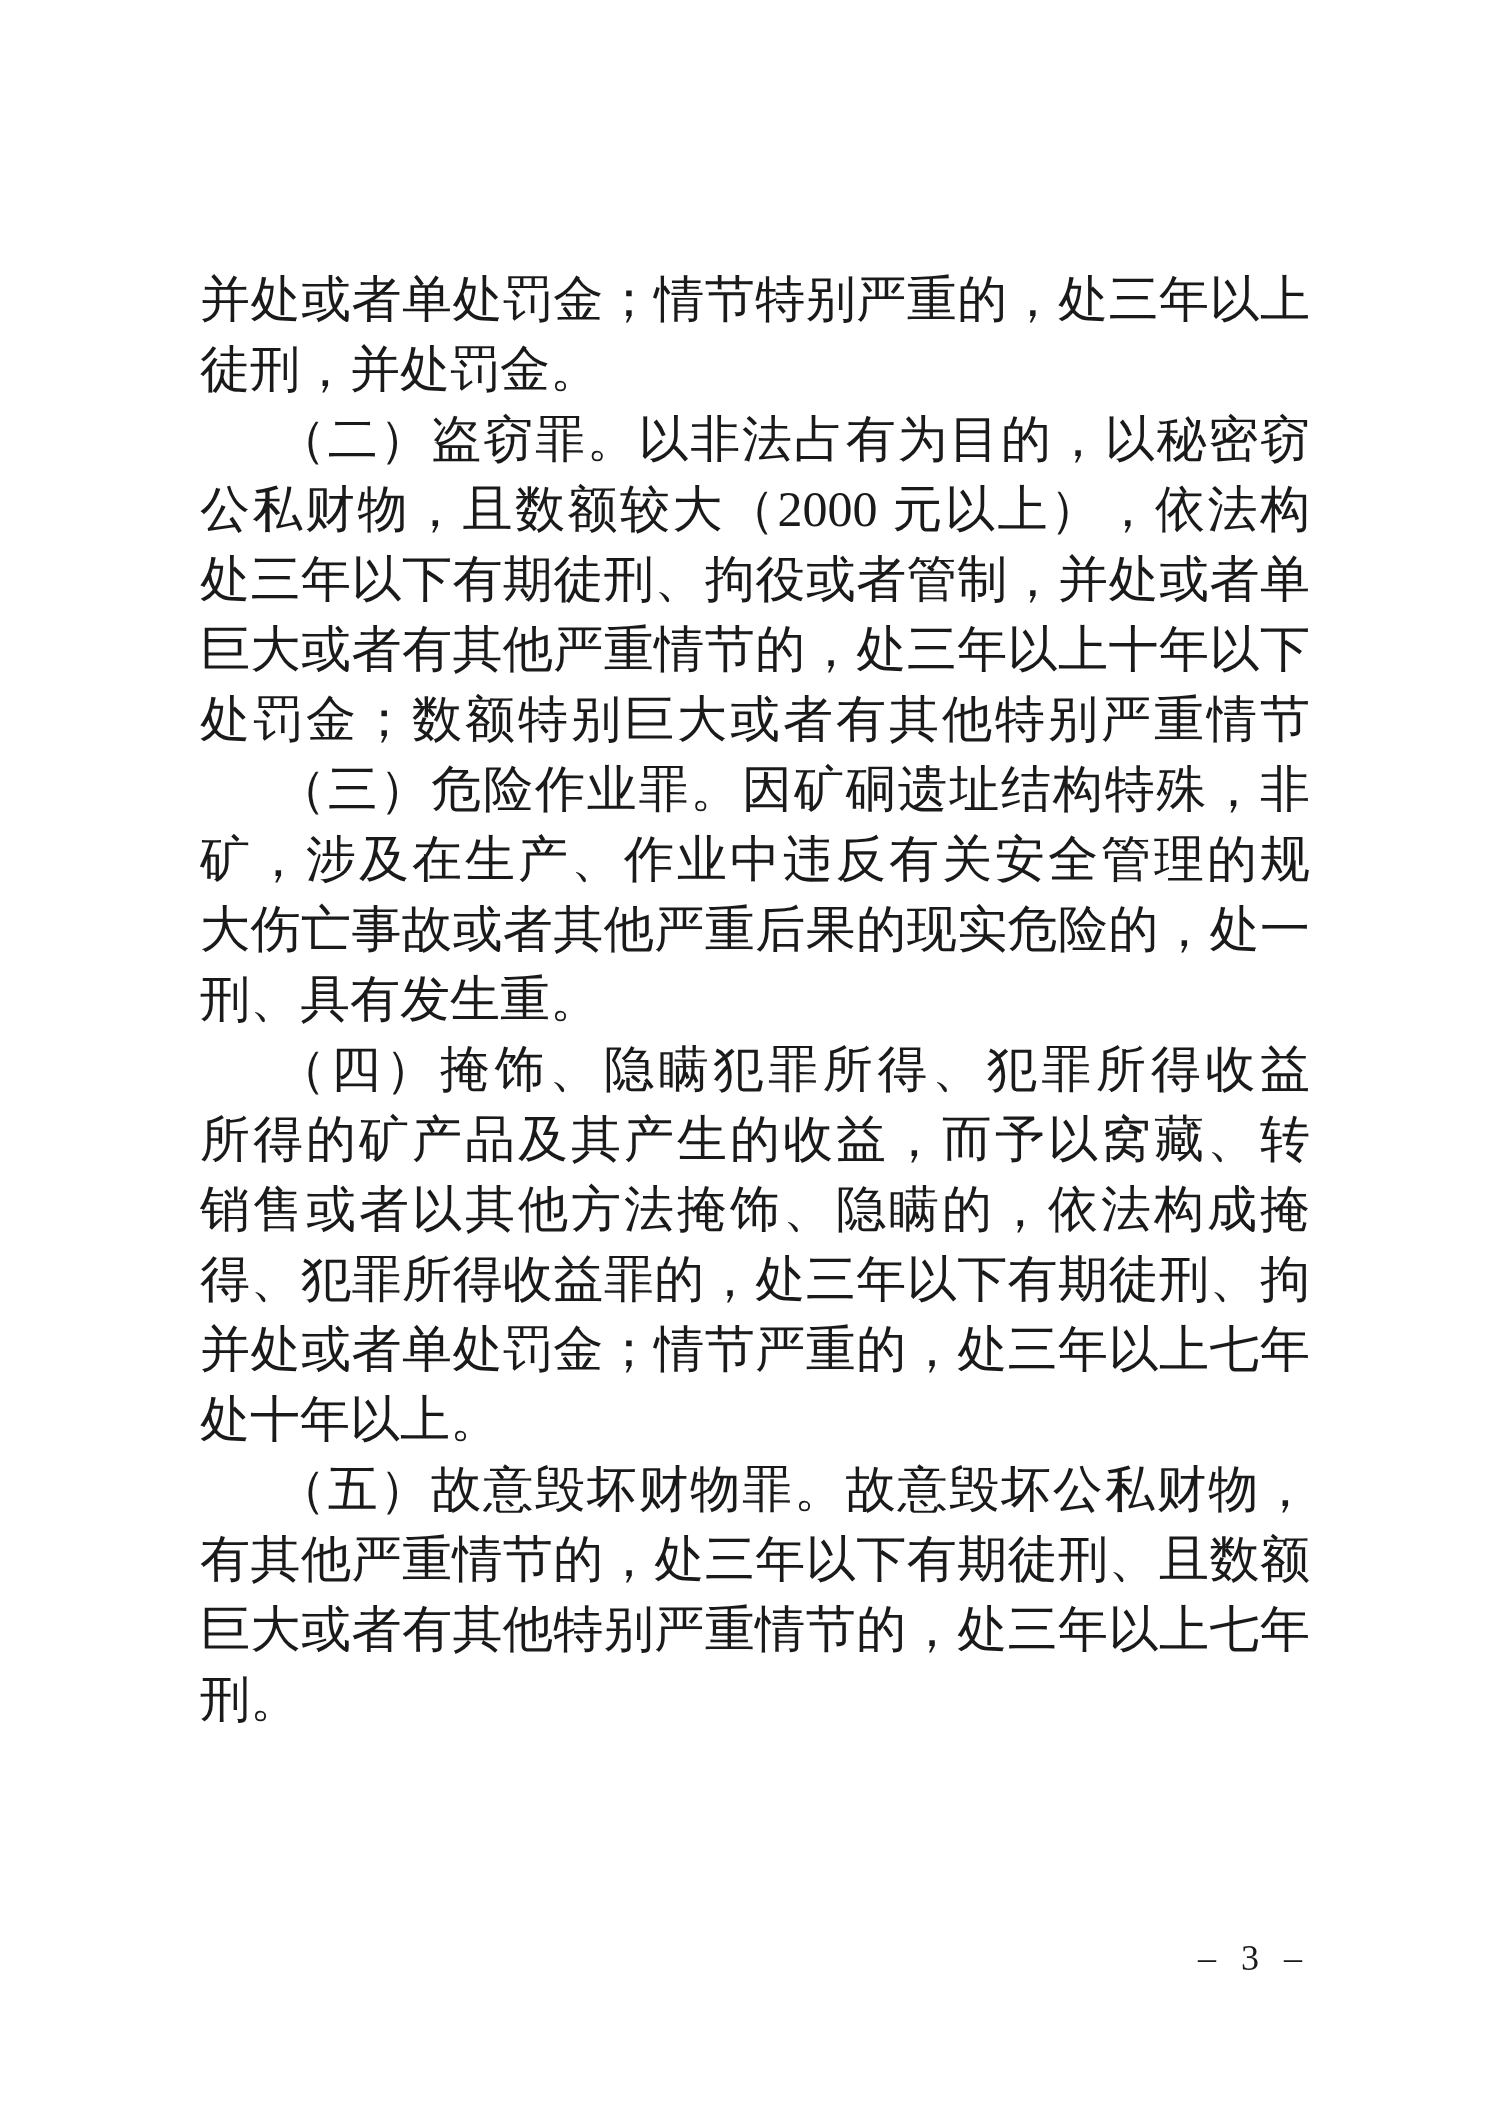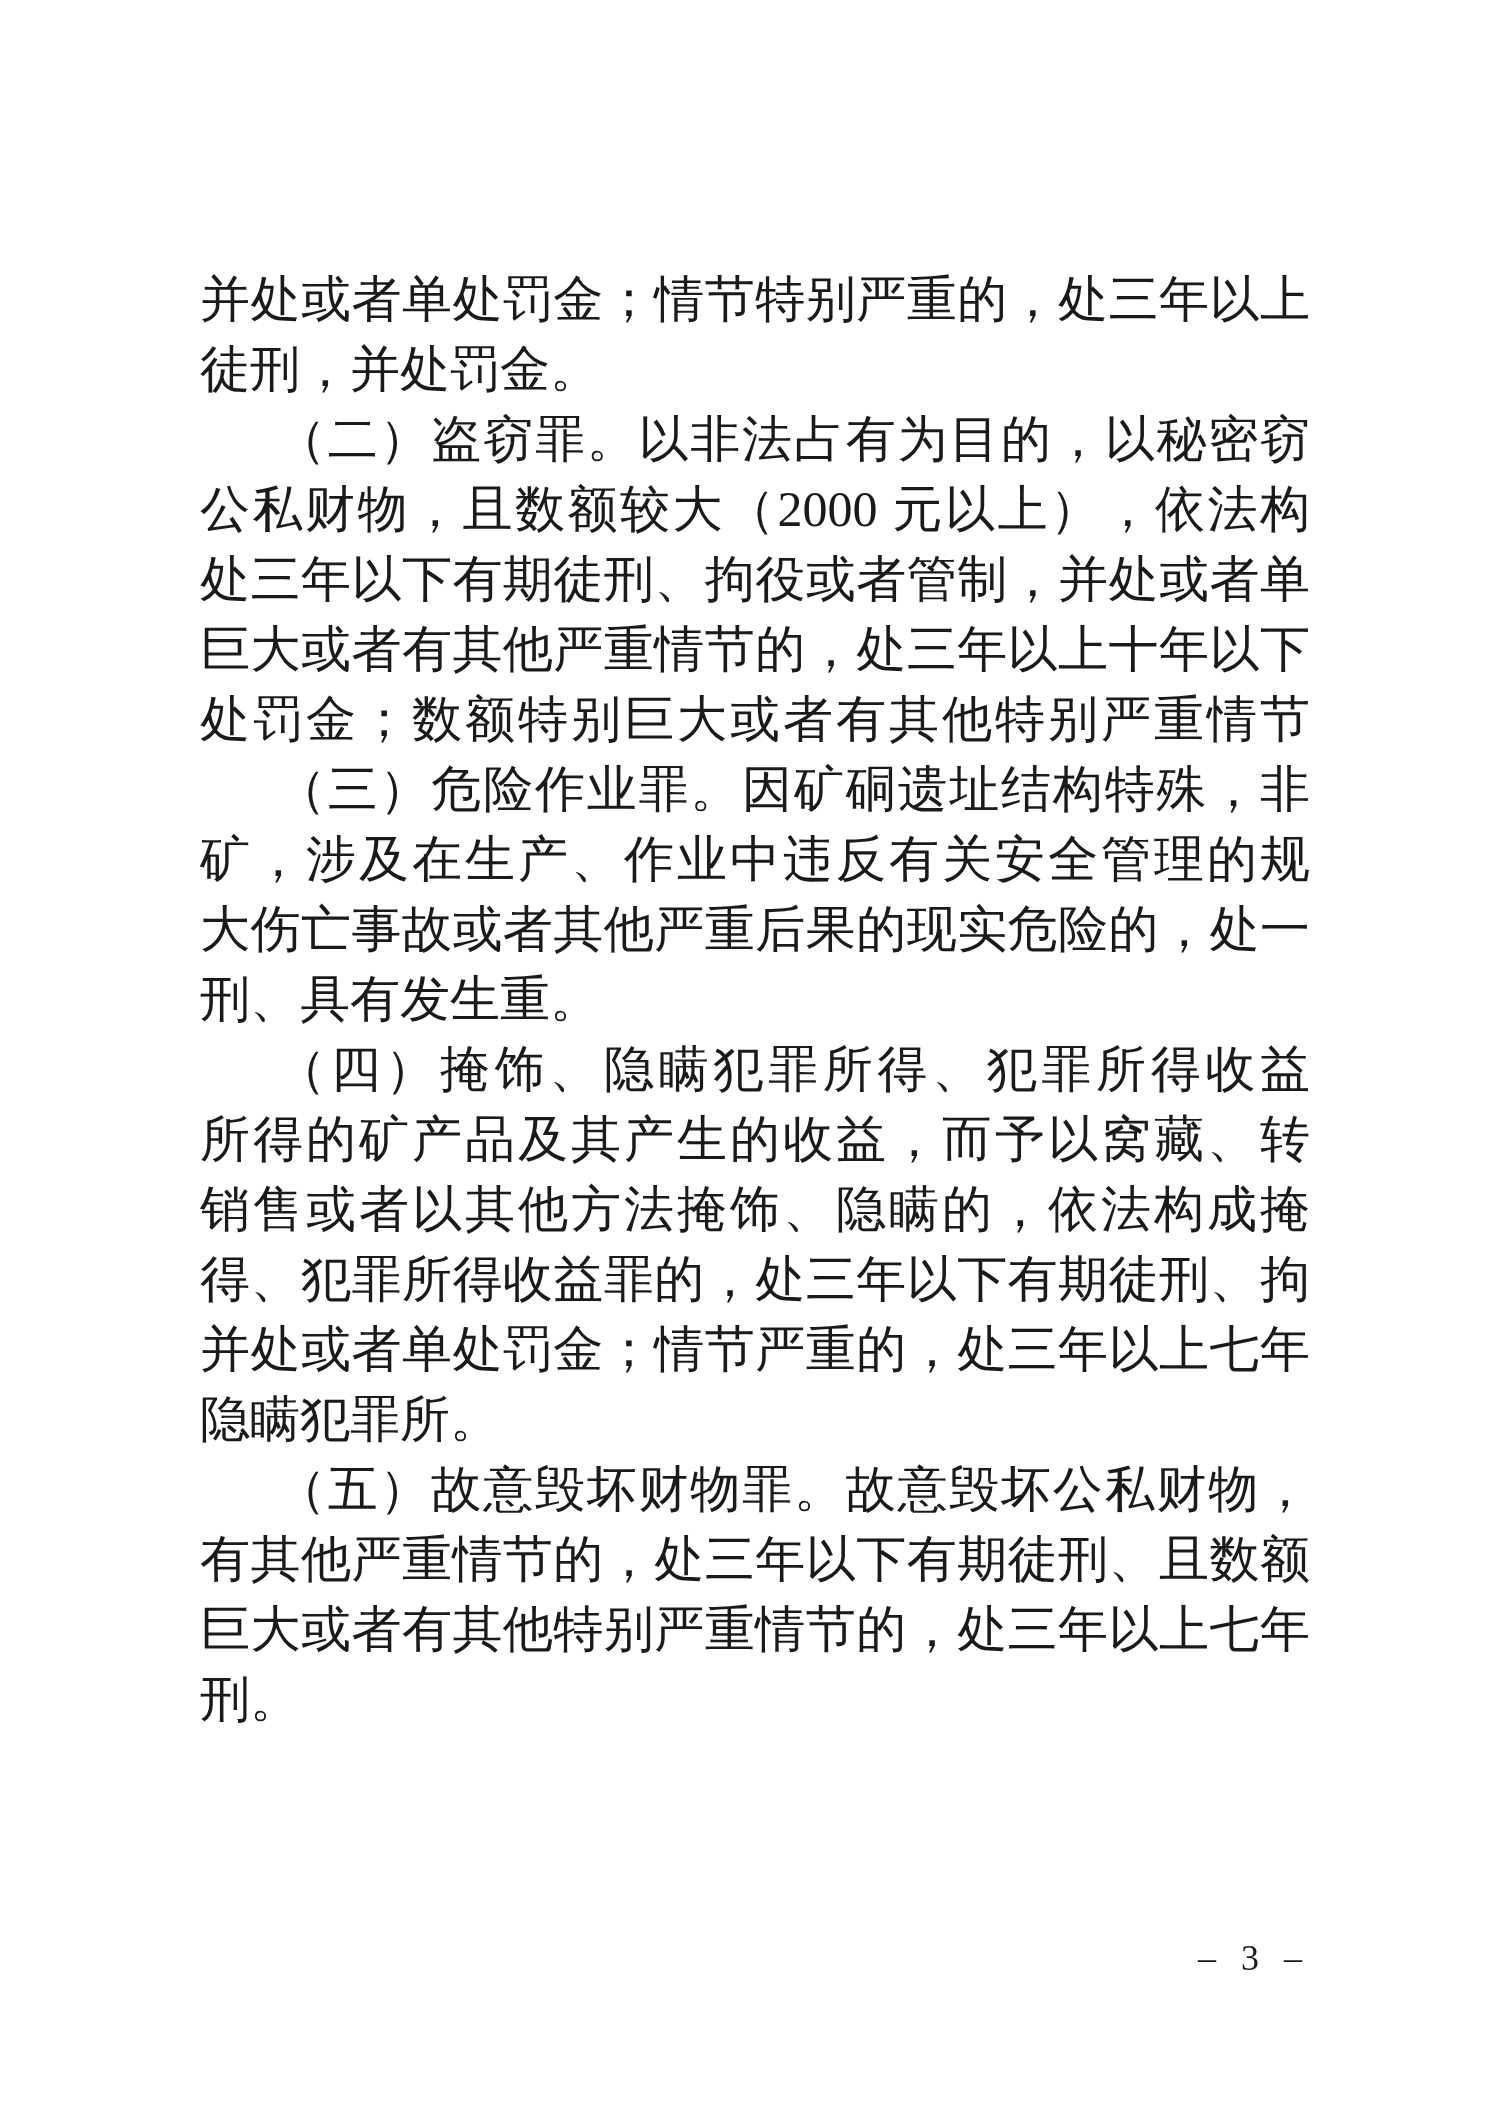--- a/index.html
+++ b/index.html
@@ -62,20 +62,20 @@
     <div class="line">处罚金；数额特别巨大或者有其他特别严重情节的，处十年以上</div>
     <div class="line indent">（三）危险作业罪。因矿硐遗址结构特殊，非法进入偷挖采</div>
     <div class="line">矿，涉及在生产、作业中违反有关安全管理的规定，具有发生重</div>
     <div class="line">大伤亡事故或者其他严重后果的现实危险的，处一年以下有期徒</div>
     <div class="line para-end">刑、具有发生重。</div>
     <div class="line indent">（四）掩饰、隐瞒犯罪所得、犯罪所得收益罪。明知是犯罪</div>
     <div class="line">所得的矿产品及其产生的收益，而予以窝藏、转移、收购、代为</div>
     <div class="line">销售或者以其他方法掩饰、隐瞒的，依法构成掩饰、隐瞒犯罪所</div>
     <div class="line">得、犯罪所得收益罪的，处三年以下有期徒刑、拘役或者管制，</div>
     <div class="line">并处或者单处罚金；情节严重的，处三年以上七年以下有期徒刑，</div>
-    <div class="line para-end">隐瞒犯罪所。</div>
+    <div class="line para-end">处十年以上。</div>
     <div class="line indent">（五）故意毁坏财物罪。故意毁坏公私财物，数额较大或者</div>
     <div class="line">有其他严重情节的，处三年以下有期徒刑、且数额较大；数额</div>
     <div class="line">巨大或者有其他特别严重情节的，处三年以上七年以下有期徒</div>
     <div class="line para-end">刑。</div>
   </div>
   <div class="page-number">– 3 –</div>
 </div>
 
 </body></html>

